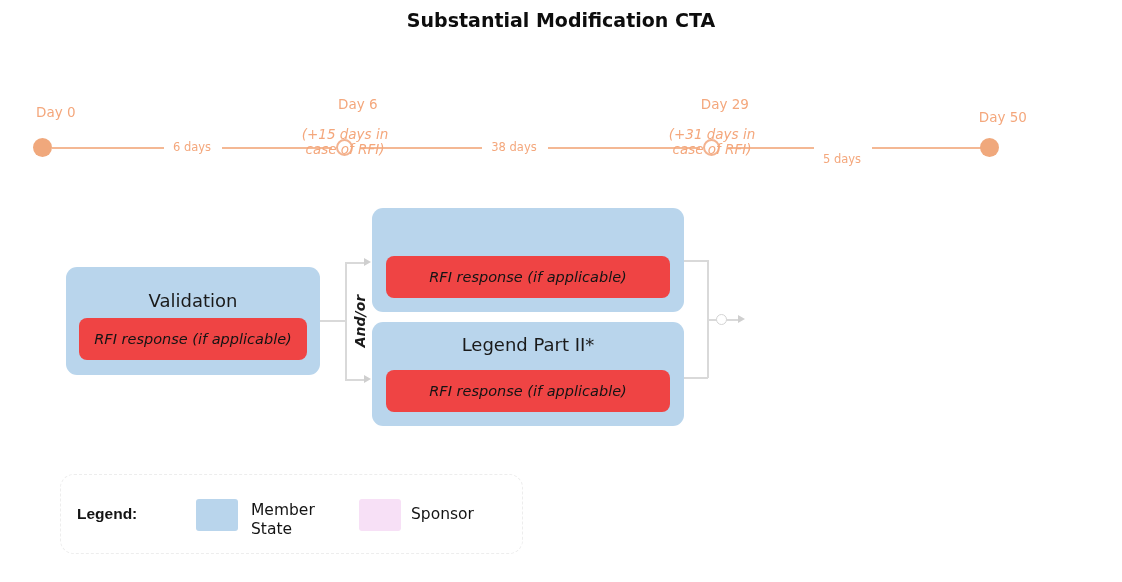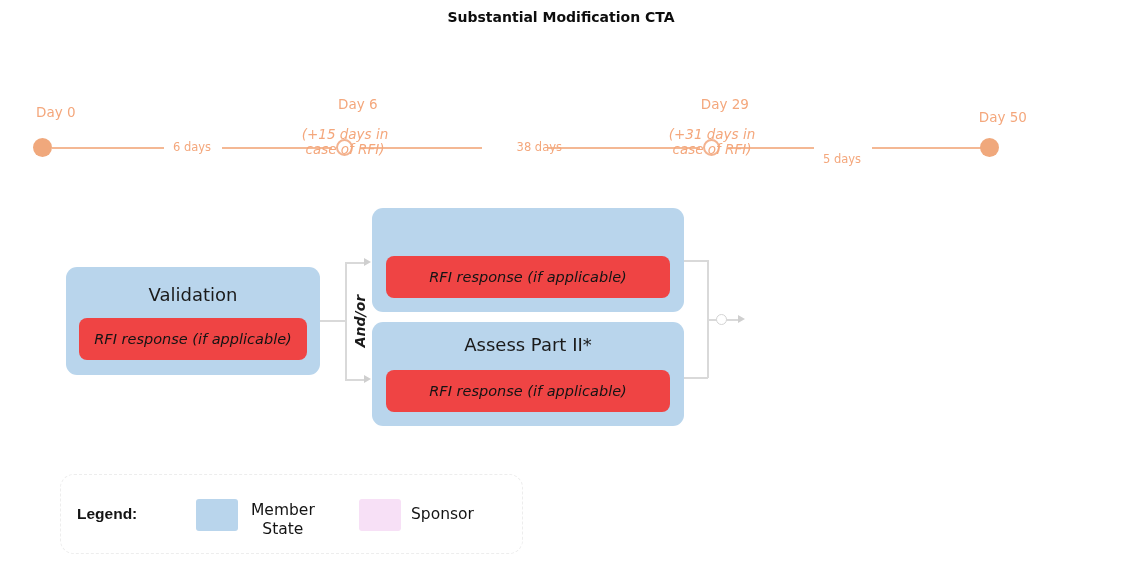--- a/index.html
+++ b/index.html
@@ -21,21 +21,21 @@
     height: 582px;
   }
 
   
   .title {
     position: absolute;
     left: 0;
     top: 9px;
     width: 1122px;
     text-align: center;
-    font-size: 14px;
+    font-size: 19px;
     font-weight: bold;
     color: #0d0d0d;
     letter-spacing: 0px;
     font-family: "DejaVu Sans", sans-serif;
   }
 
   
   .tl-label {
     position: absolute;
     color: #f4a77c;
@@ -224,60 +224,60 @@
       <span>Day 29</span>
       <span class="sub">(+31 days in
 case of RFI)</span>
     </div>
 
     <div class="tl-label" style="left:940px; top:95px; width:100px;">
       <span>Day 50</span>
     </div>
 
     <div class="tl-dur" style="left:144px; top:140px; width:96px;">6 days</div>
-    <div class="tl-dur" style="left:466px; top:140px; width:96px;text-align:right;">38 days</div>
+    <div class="tl-dur" style="left:466px; top:140px; width:96px;">38 days</div>
     <div class="tl-dur" style="left:794px; top:152px; width:96px;">5 days</div>
   </div>
 
   <div class="box" style="left:66px; top:267px; width:254px; height:108px;">
-    <div class="box-title" style="top:17px;">Validation</div>
+    <div class="box-title" style="top:23px;">Validation</div>
     <div class="rfi" style="left:13px; top:51px; width:228px; height:42px;">RFI response (if applicable)</div>
   </div>
 
   <div class="conn conn-h" style="left:320px; top:320px; width:26px;"></div>
   <div class="conn conn-v" style="left:345px; top:262px; height:118px;"></div>
   <div class="conn conn-h" style="left:345px; top:262px; width:22px;"></div>
   <div class="conn conn-h" style="left:345px; top:379px; width:22px;"></div>
   <div class="arrowhead" style="left:364px; top:258px;"></div>
   <div class="arrowhead" style="left:364px; top:375px;"></div>
 
   <div class="andor" style="left:332px; top:313px; width:56px; text-align:center;">And/or</div>
 
   <div class="box" style="left:372px; top:208px; width:312px; height:104px;">
     <div class="rfi" style="left:14px; top:48px; width:284px; height:42px;">RFI response (if applicable)</div>
   </div>
 
   <div class="box" style="left:372px; top:322px; width:312px; height:104px;">
-    <div class="box-title" style="top:12px;">Assess Part II*</div>
+    <div class="box-title" style="top:12px;">Legend Part II*</div>
     <div class="rfi" style="left:14px; top:48px; width:284px; height:42px;">RFI response (if applicable)</div>
   </div>
 
   <div class="conn conn-h" style="left:684px; top:260px; width:24px;"></div>
   <div class="conn conn-h" style="left:684px; top:377px; width:24px;"></div>
   <div class="conn conn-v" style="left:707px; top:260px; height:118px;"></div>
   <div class="conn conn-h" style="left:707px; top:319px; width:10px;"></div>
   <div class="join-circle" style="left:716px; top:314px;"></div>
   <div class="conn conn-h" style="left:726px; top:319px; width:14px;"></div>
   <div class="arrowhead" style="left:738px; top:315px;"></div>
 
 
   <div class="legend">
     <div class="legend-title">Legend:</div>
 
     <div class="sw" style="left:135px; background:#b9d5ec;"></div>
-    <div class="sw-label" style="left:190px; top:26px; white-space:pre;text-align:center;">Member
+    <div class="sw-label" style="left:190px; top:26px; white-space:pre;">Member
 State</div>
 
     <div class="sw" style="left:298px; background:#f7e0f6;"></div>
     <div class="sw-label" style="left:350px; top:30px;">Sponsor</div>
   </div>
 
 </div>
 
 </body></html>

